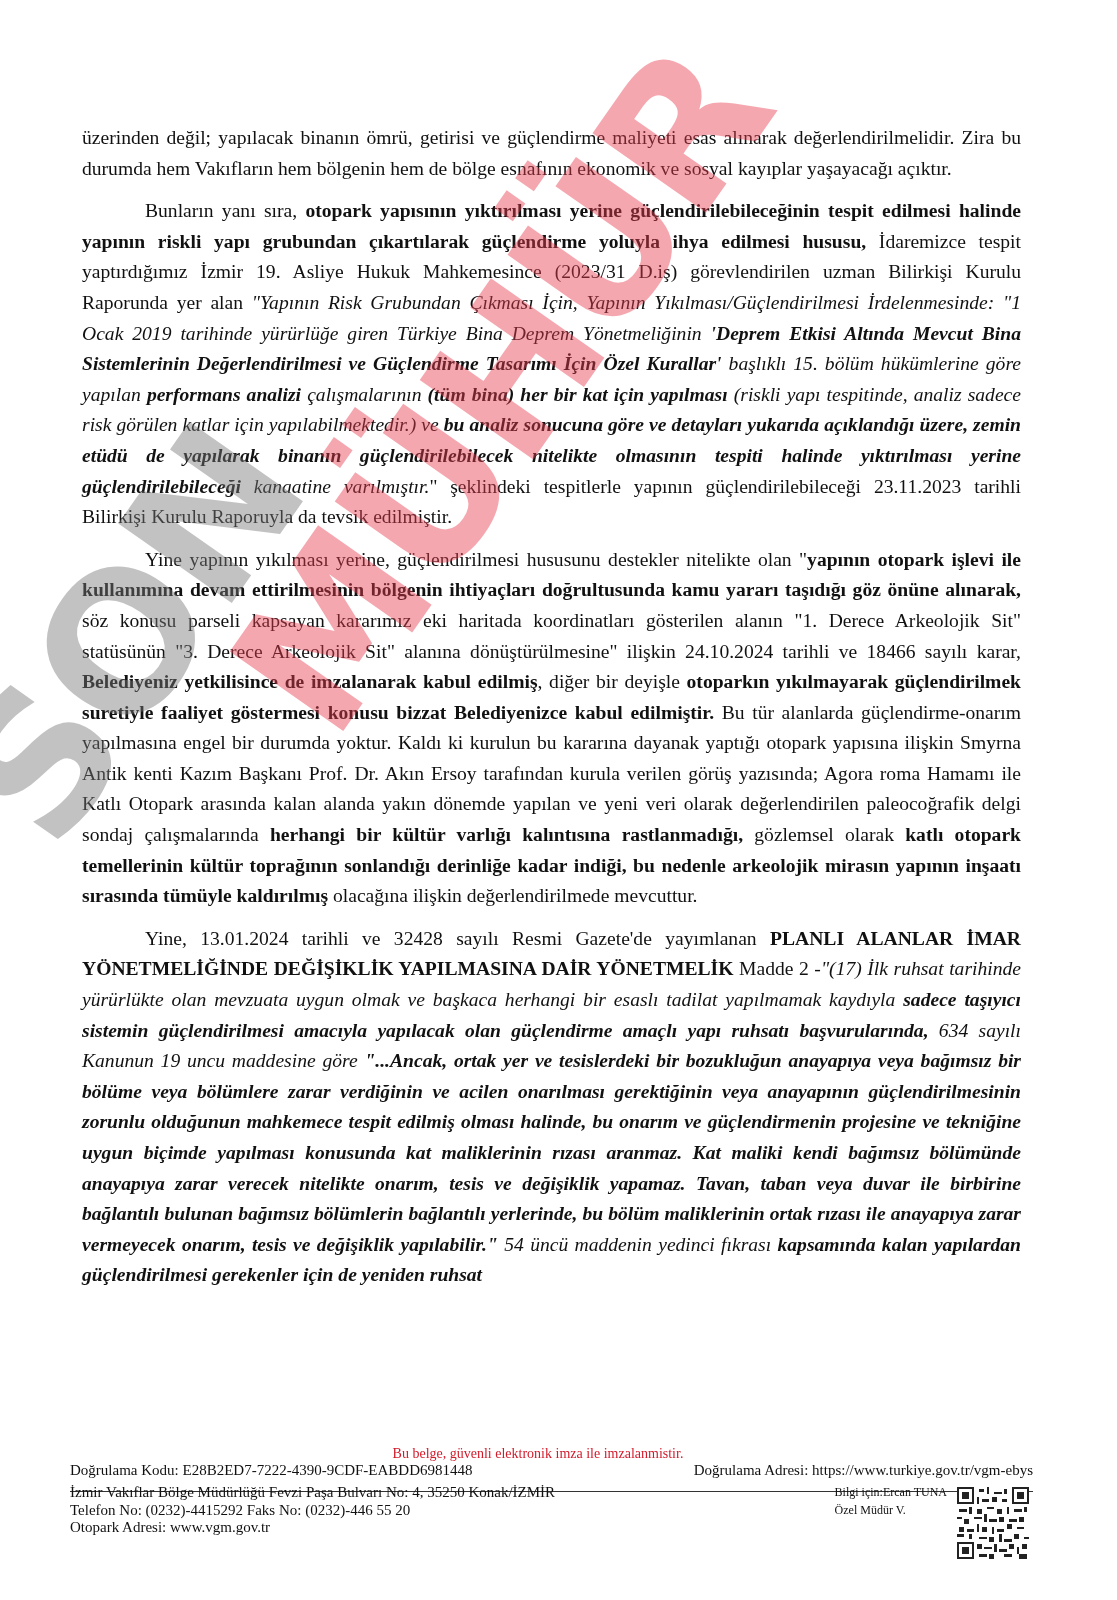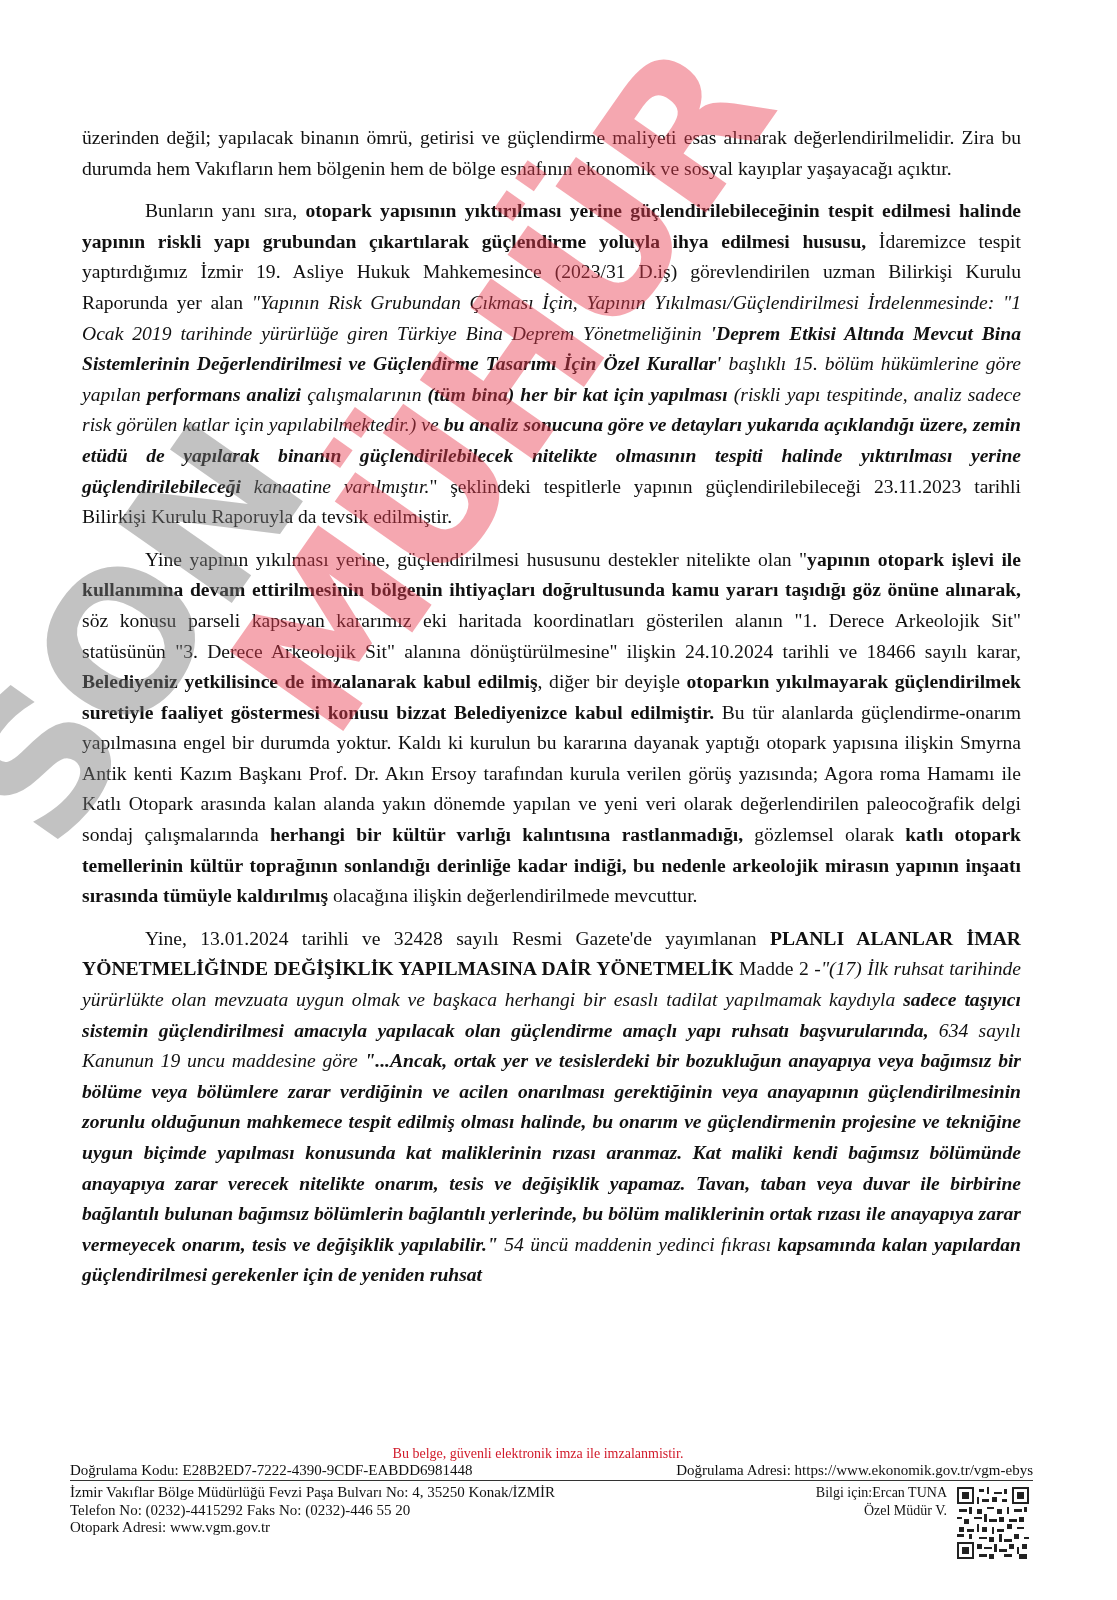--- a/index.html
+++ b/index.html
@@ -9,24 +9,24 @@
   .body-text p { margin: 12px; }
   .indent { text-indent: 63px; }
   .b { font-weight: bold; }
   .i { font-style: italic; }
   .bi { font-weight: bold; font-style: italic; }
   .watermark { position: absolute; left: 0; top: 0; width: 1117px; height: 1600px; pointer-events: none; }
   .wm-text { position: absolute; font-family: "DejaVu Sans", "Liberation Sans", sans-serif; font-weight: bold; white-space: nowrap; transform-origin: left bottom; }
   .wm-son { left: 92px; top: 660px; font-size: 190px; color: rgba(120,120,120,0.45); transform: rotate(-55deg); letter-spacing: -4px; }
   .wm-muhur { left: 370px; top: 550px; font-size: 190px; color: rgba(232,60,80,0.45); transform: rotate(-55deg); letter-spacing: -6px; }
   .sig-note { position: absolute; left: 0; top: 1446px; width: 1076px; text-align: center; color: #d11a2a; font-size: 14px; }
-  .verify-row { position: absolute; left: 70px; top: 1462px; width: 963px; font-size: 15px; display: flex; justify-content: space-between; border-bottom: 1px solid #333; padding-bottom: 1px; }
+  .verify-row { position: absolute; left: 70px; top: 1462px; width: 963px; font-size: 15px; display: flex; justify-content: space-between; border-bottom: 1px solid #333; padding-bottom: 12px; }
   .addr { position: absolute; left: 70px; top: 1484px; font-size: 15px; line-height: 17.5px; }
   .addr a { color: #1a35a8; text-decoration: underline; }
-  .contact { position: absolute; right: 170px; top: 1484px; font-size: 14px; line-height: 17.5px; text-align: right; }
+  .contact { position: absolute; right: 170px; top: 1484px; font-size: 12px; line-height: 17.5px; }
   .qr { position: absolute; left: 957px; top: 1487px; width: 72px; height: 72px; }
 </style>
 </head>
 <body>
 
 <div class="page">
 
   <div class="body-text">
     <p><span>üzerinden değil; yapılacak binanın ömrü, getirisi ve güçlendirme maliyeti esas alınarak değerlendirilmelidir. Zira bu durumda hem Vakıfların hem bölgenin hem de bölge esnafının ekonomik ve sosyal kayıplar yaşayacağı açıktır.</span></p>
     <p class="indent"><span>Bunların yanı sıra, </span><span class="b">otopark yapısının yıktırılması yerine güçlendirilebileceğinin tespit edilmesi halinde yapının riskli yapı grubundan çıkartılarak güçlendirme yoluyla ihya edilmesi hususu,</span><span> İdaremizce tespit yaptırdığımız İzmir 19. Asliye Hukuk Mahkemesince (2023/31 D.iş) görevlendirilen uzman Bilirkişi Kurulu Raporunda yer alan </span><span class="i">"Yapının Risk Grubundan Çıkması İçin, Yapının Yıkılması/Güçlendirilmesi İrdelenmesinde: "1 Ocak 2019 tarihinde yürürlüğe giren Türkiye Bina Deprem Yönetmeliğinin </span><span class="bi">'Deprem Etkisi Altında Mevcut Bina Sistemlerinin Değerlendirilmesi ve Güçlendirme Tasarımı İçin Özel Kurallar'</span><span class="i"> başlıklı 15. bölüm hükümlerine göre yapılan </span><span class="bi">performans analizi</span><span class="i"> çalışmalarının </span><span class="bi">(tüm bina) her bir kat için yapılması</span><span class="i"> (riskli yapı tespitinde, analiz sadece risk görülen katlar için yapılabilmektedir.)   ve </span><span class="bi">bu analiz sonucuna göre ve detayları yukarıda açıklandığı üzere, zemin etüdü de yapılarak binanın güçlendirilebilecek nitelikte olmasının tespiti halinde yıktırılması yerine güçlendirilebileceği</span><span class="i"> kanaatine varılmıştır.</span><span>" şeklindeki tespitlerle yapının güçlendirilebileceği 23.11.2023 tarihli Bilirkişi Kurulu Raporuyla da tevsik edilmiştir.</span></p>
@@ -36,21 +36,21 @@
 
   <div class="watermark">
     <div class="wm-text wm-son">SON</div>
     <div class="wm-text wm-muhur">MÜHÜR</div>
   </div>
 
   <div class="sig-note">Bu belge, güvenli elektronik imza ile imzalanmistir.</div>
 
   <div class="verify-row">
     <span>Doğrulama Kodu: E28B2ED7-7222-4390-9CDF-EABDD6981448</span>
-    <span>Doğrulama Adresi: https://www.ekonomik.gov.tr/vgm-ebys</span>
+    <span>Doğrulama Adresi: https://www.turkiye.gov.tr/vgm-ebys</span>
   </div>
 
   <div class="addr">
     <div>İzmir Vakıflar Bölge Müdürlüğü Fevzi Paşa Bulvarı No: 4, 35250 Konak/İZMİR</div>
     <div>Telefon No: (0232)-4415292 Faks No: (0232)-446 55 20</div>
     <div>Otopark Adresi: www.vgm.gov.tr</div>
   </div>
 
   <div class="contact">
     <div>Bilgi için:Ercan TUNA</div>

